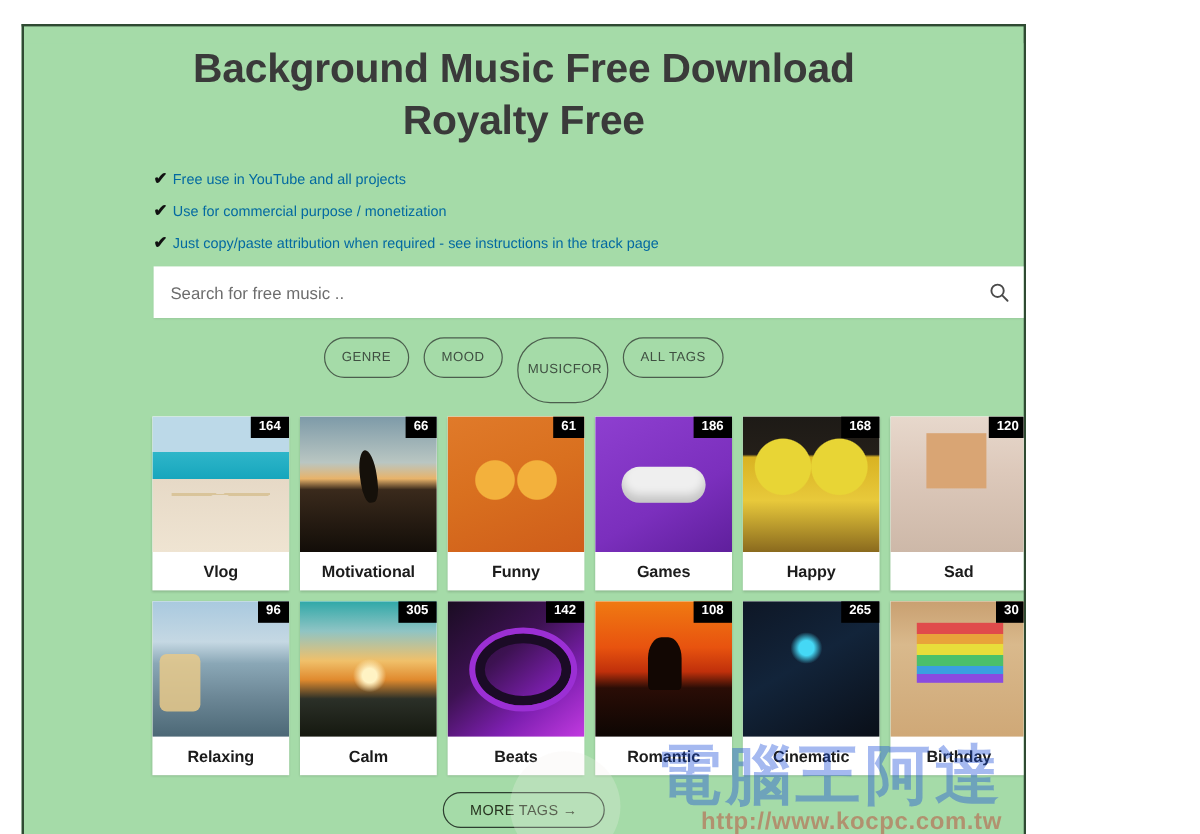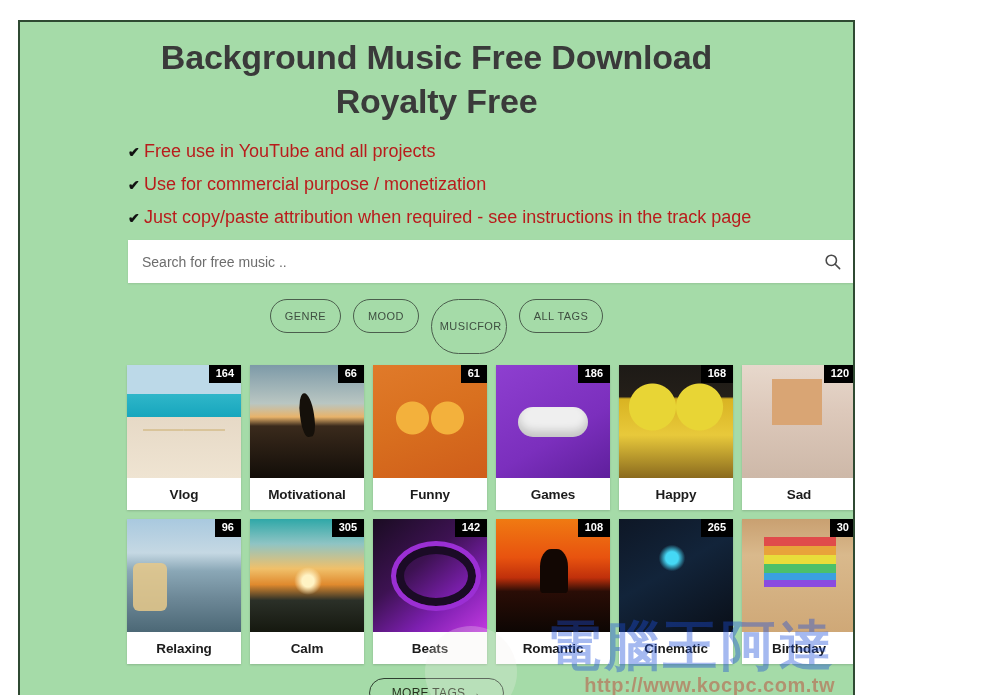--- a/index.html
+++ b/index.html
@@ -54,21 +54,21 @@
     font-size: 13px;
   }
   .check {
     width: 16px;
     flex: 0 0 16px;
     color: #111;
     font-size: 14px;
     font-weight: bold;
     line-height: 1;
   }
-  .benefit-text { font-size: 18px; color: #b91c1c; }
+  .benefit-text { font-size: 12px; color: #0369a1; }
 
   
   .search-wrap {
     margin: 12px 0 0 108px;
     width: 727px; height: 43px;
     background: #ffffff;
     display: flex;
     align-items: center;
     box-shadow: 0 1px 2px rgba(0,0,0,0.10);
   }

